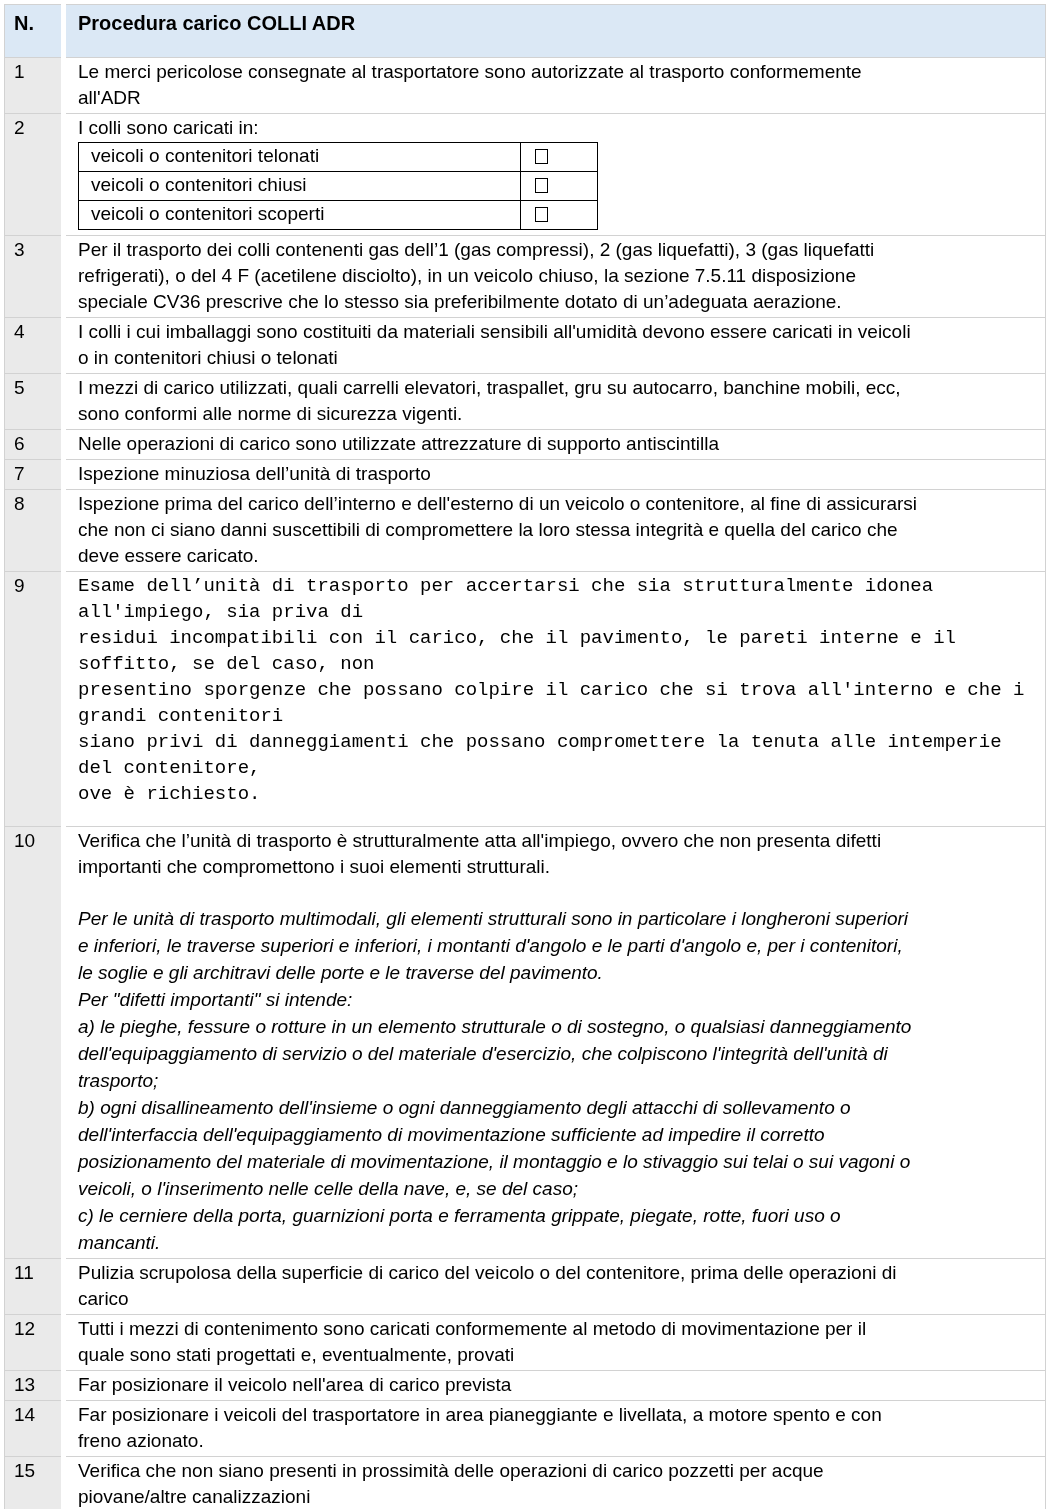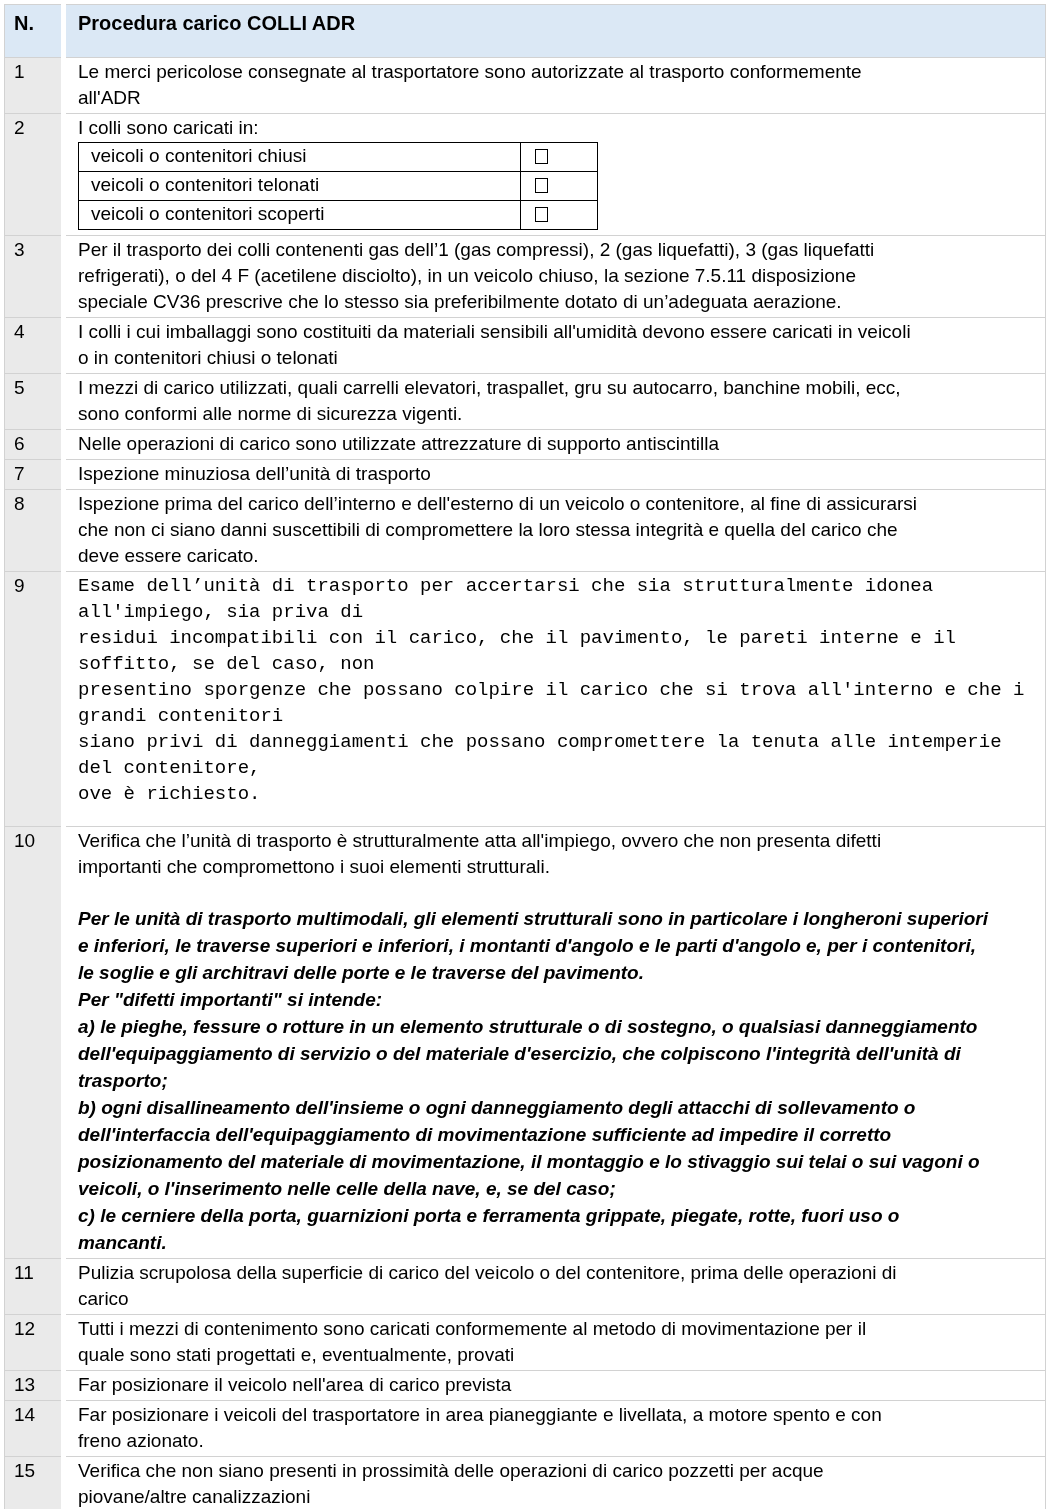--- a/index.html
+++ b/index.html
@@ -45,21 +45,21 @@
     border-right: 5px solid #ffffff;
     padding: 1px 0 0 9px;
   }
   td.content { padding: 1px 15px 2px 12px; }
   td.content.pad-b { padding-bottom: 19px; font-family: Liberation Mono, monospace; }
 
   .txt { white-space: pre-line; }
 
   
   .note { margin-top: 25px; font-style: italic; line-height: 27px; }
-  .note .txt { margin: 0; font-weight: bold; }
+  .note .txt { margin: 0; }
 
   
   table.opts {
     border-collapse: collapse;
     table-layout: fixed;
     width: 520px;
     margin: 1px 0 3px 0;
   }
   table.opts td { border: 1.5px solid #000000; vertical-align: top; }
   td.opt-label { padding: 0 4px 0 12px; height: 26px; }
@@ -96,25 +96,25 @@
           </td>
     </tr>
 
     <tr>
       <td class="num">2</td>
       <td class="content">
         <div class="txt">I colli sono caricati in:</div>
         <table class="opts">
           <tbody>
                 <tr>
-            <td class="opt-label">veicoli o contenitori chiusi</td>
+            <td class="opt-label">veicoli o contenitori telonati</td>
             <td class="opt-box"><span class="checkbox"></span></td>
           </tr>
           <tr>
-            <td class="opt-label">veicoli o contenitori telonati</td>
+            <td class="opt-label">veicoli o contenitori chiusi</td>
             <td class="opt-box"><span class="checkbox"></span></td>
           </tr>
           <tr>
             <td class="opt-label">veicoli o contenitori scoperti</td>
             <td class="opt-box"><span class="checkbox"></span></td>
           </tr>
         </tbody>
             </table>
       </td>
     </tr>

